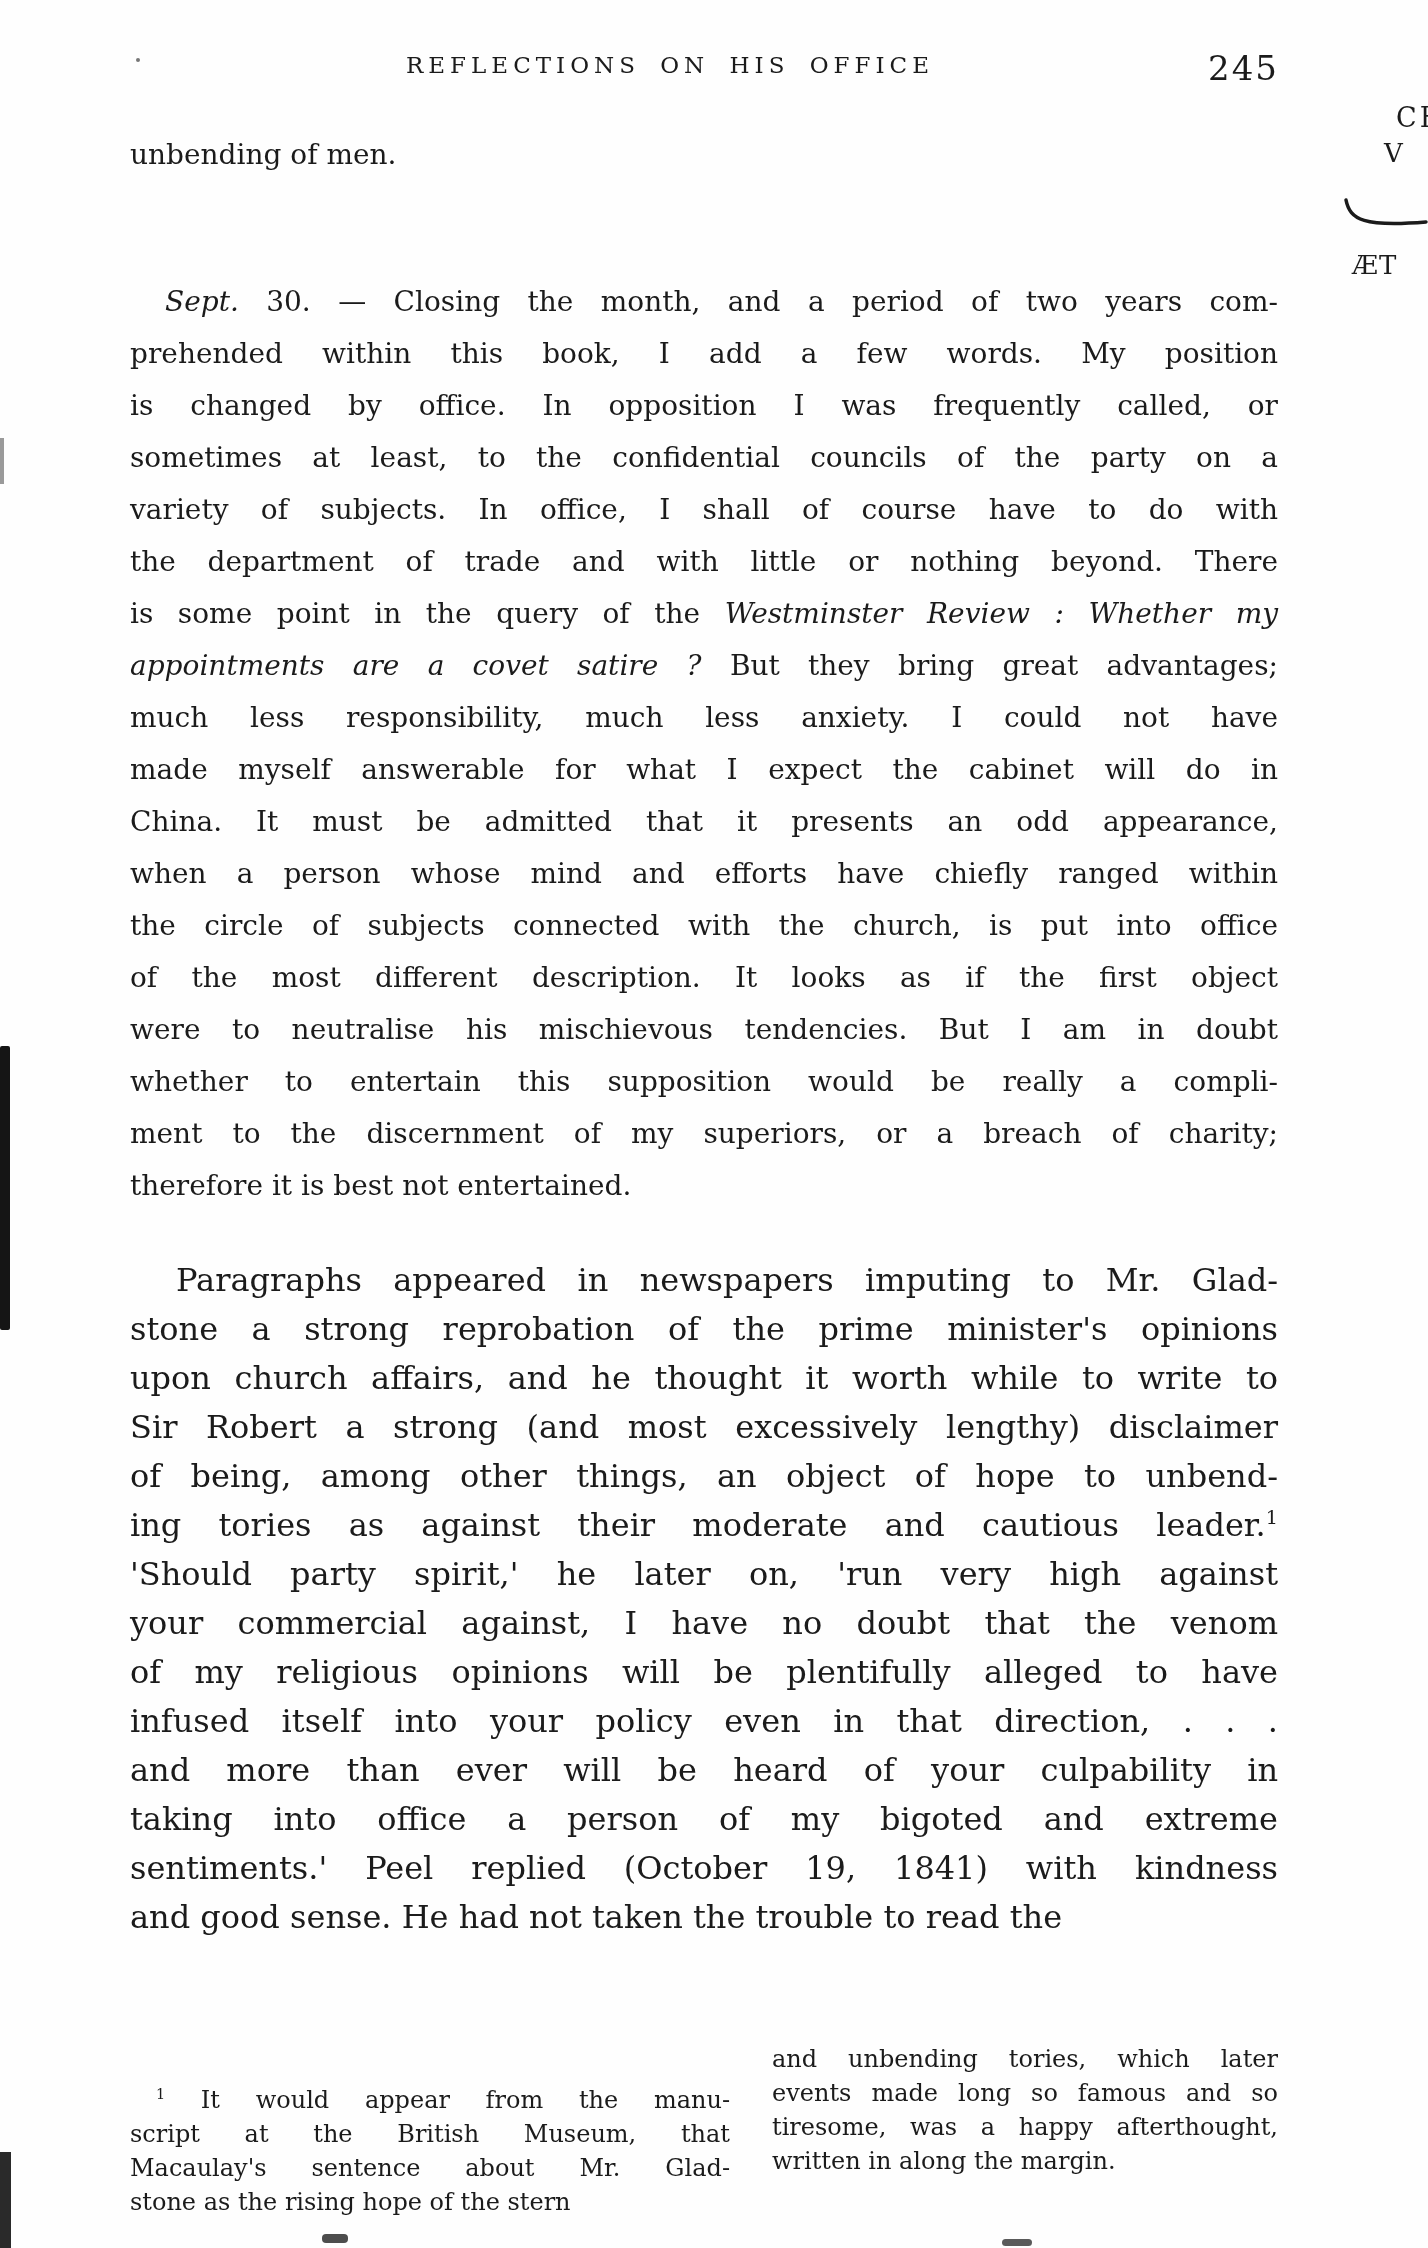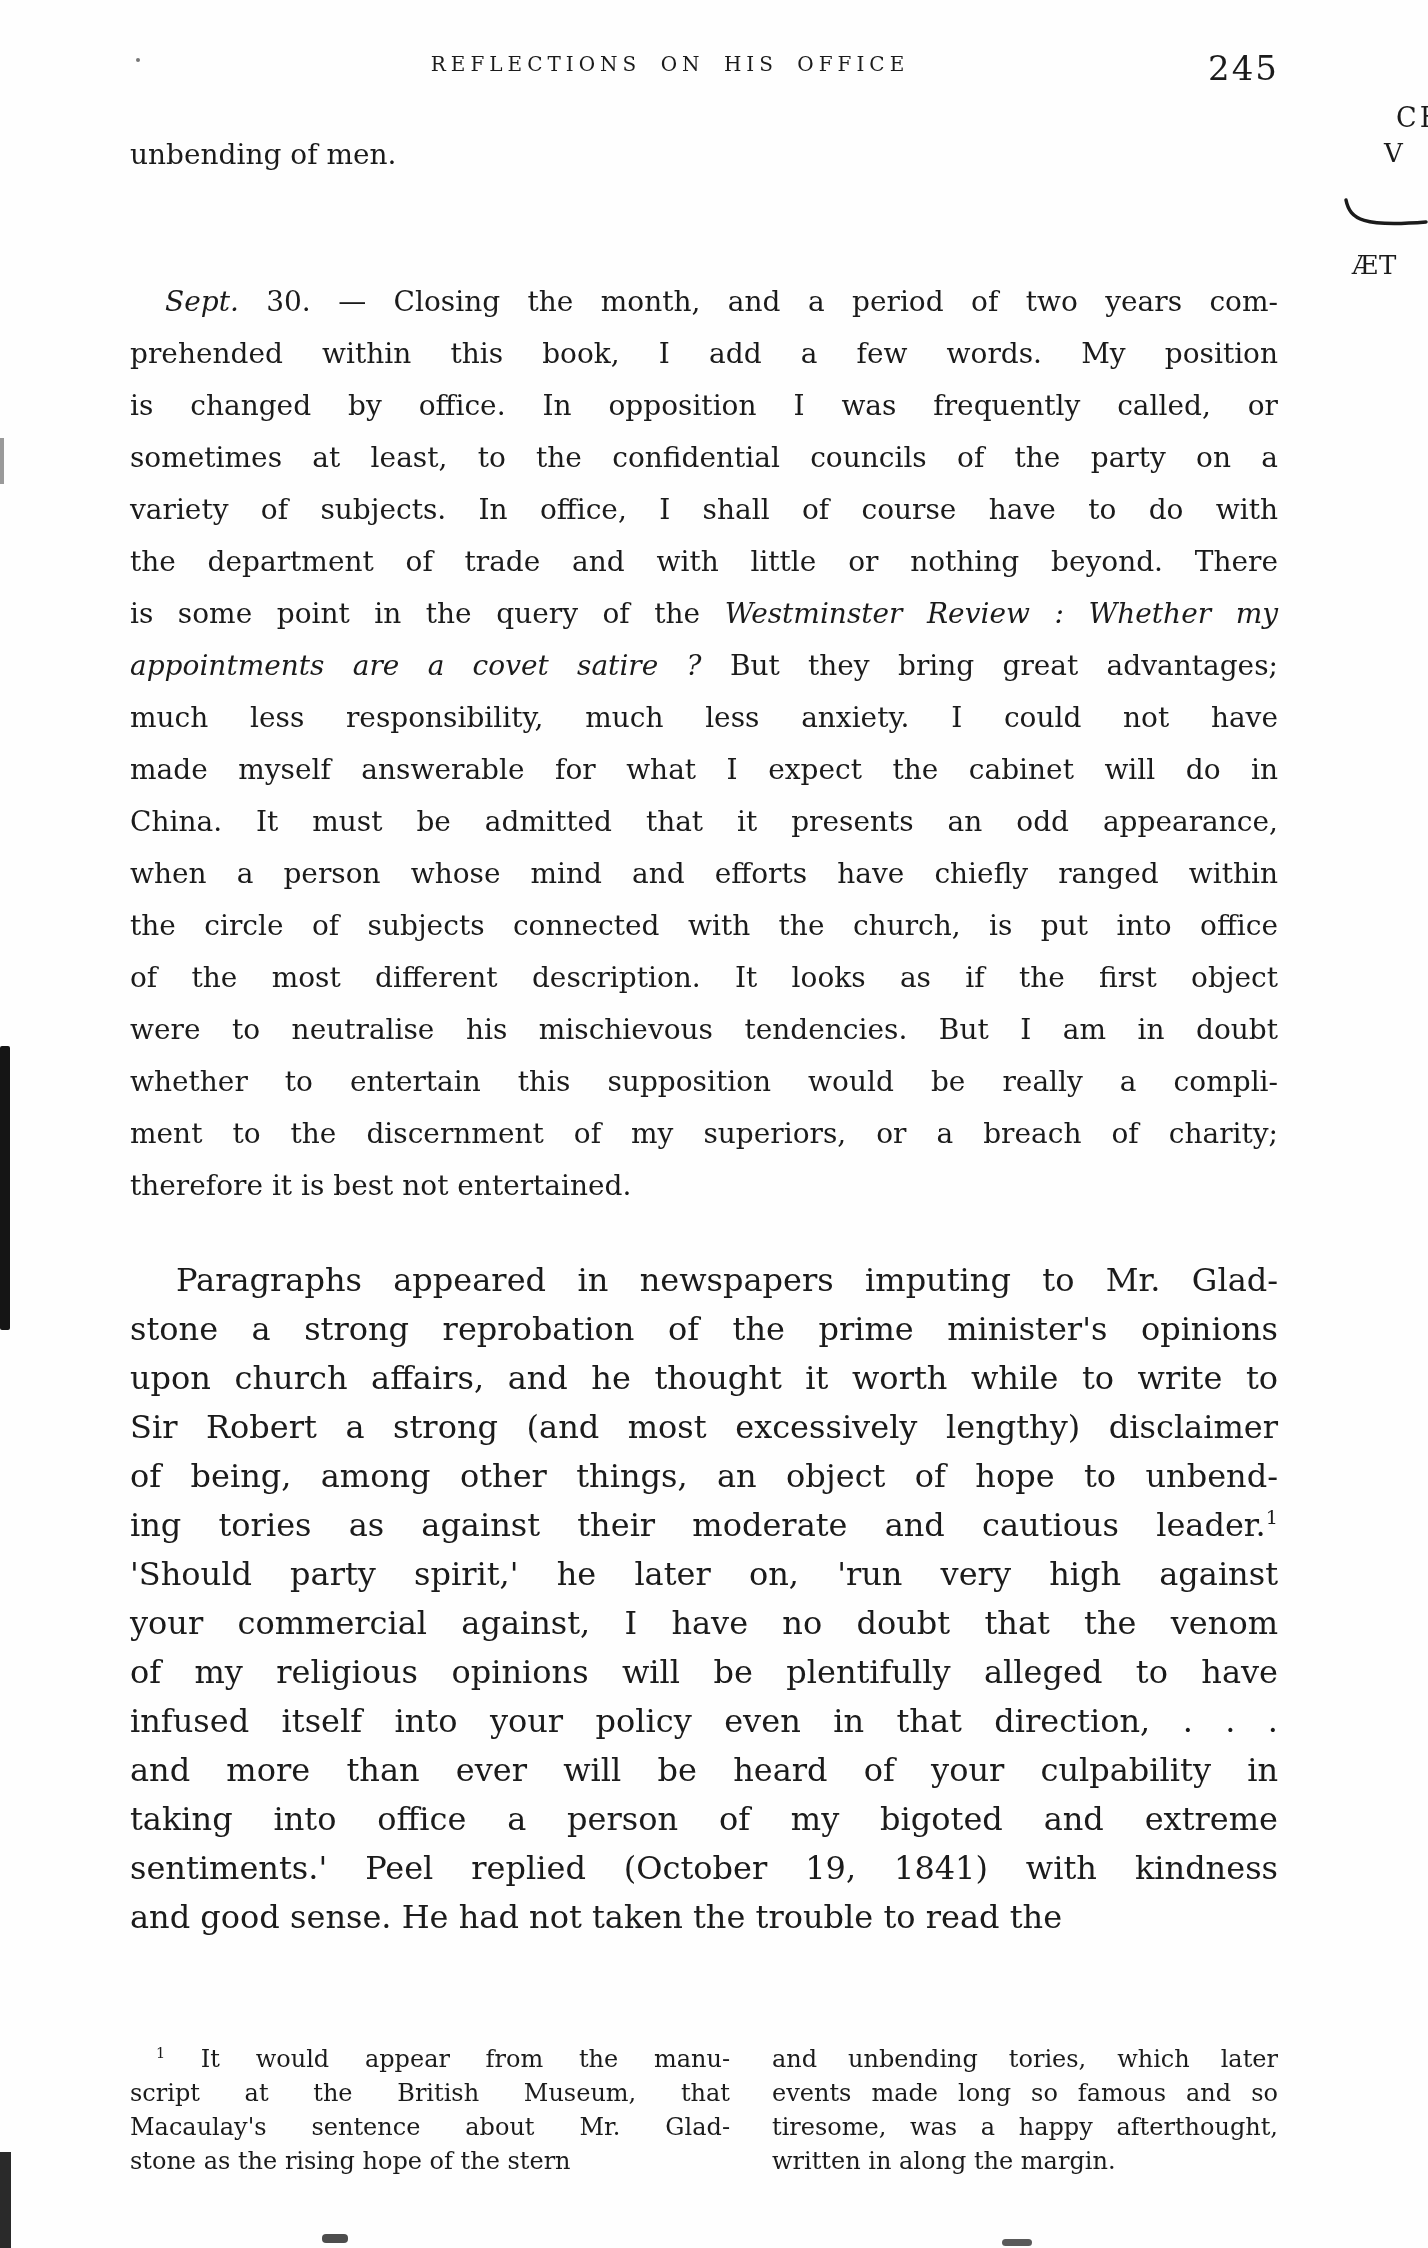--- a/index.html
+++ b/index.html
@@ -12,21 +12,21 @@
     font-family: "DejaVu Serif", "Liberation Serif", serif;
     overflow: hidden;
   }
   
   .running-title {
     position: absolute;
     top: 52px;
     left: 130px;
     width: 1080px;
     text-align: center;
-    font-size: 20px;
+    font-size: 23px;
     letter-spacing: 5px;
     word-spacing: 8px;
     white-space: nowrap;
   }
   .page-number {
     position: absolute;
     top: 48px;
     left: 1208px;
     font-size: 34px;
     letter-spacing: 2px;
@@ -83,21 +83,21 @@
   .footnotes {
     position: absolute;
     top: 2042px;
     left: 130px;
     width: 1148px;
     display: flex;
     gap: 42px;
     font-size: 24px;
     line-height: 34px;
   }
-  .fn-col-left  { width: 600px; }
+  .fn-col-left  { width: 600px; margin-top: 41px; }
   .fn-col-right { flex: 1; }
   .footnotes .tline.indent { text-indent: 26px; }
 
   
   .artifact { position: absolute; pointer-events: none; }
   .artifact-bar-left   { left: 0;   top: 1046px; width: 10px; height: 284px; background: #151515; border-radius: 2px; }
   .artifact-faint-left { left: 0;   top: 438px;  width: 4px;  height: 46px;  background: #9a9a9a; }
   .artifact-corner     { left: 0;   top: 2152px; width: 11px; height: 96px;  background: #2a2a2a; }
   .artifact-dot-a      { left: 322px;  top: 2234px; width: 26px; height: 9px; background: #4d4d4d; border-radius: 4px; }
   .artifact-dot-b      { left: 1002px; top: 2239px; width: 30px; height: 7px; background: #5a5a5a; border-radius: 4px; }

